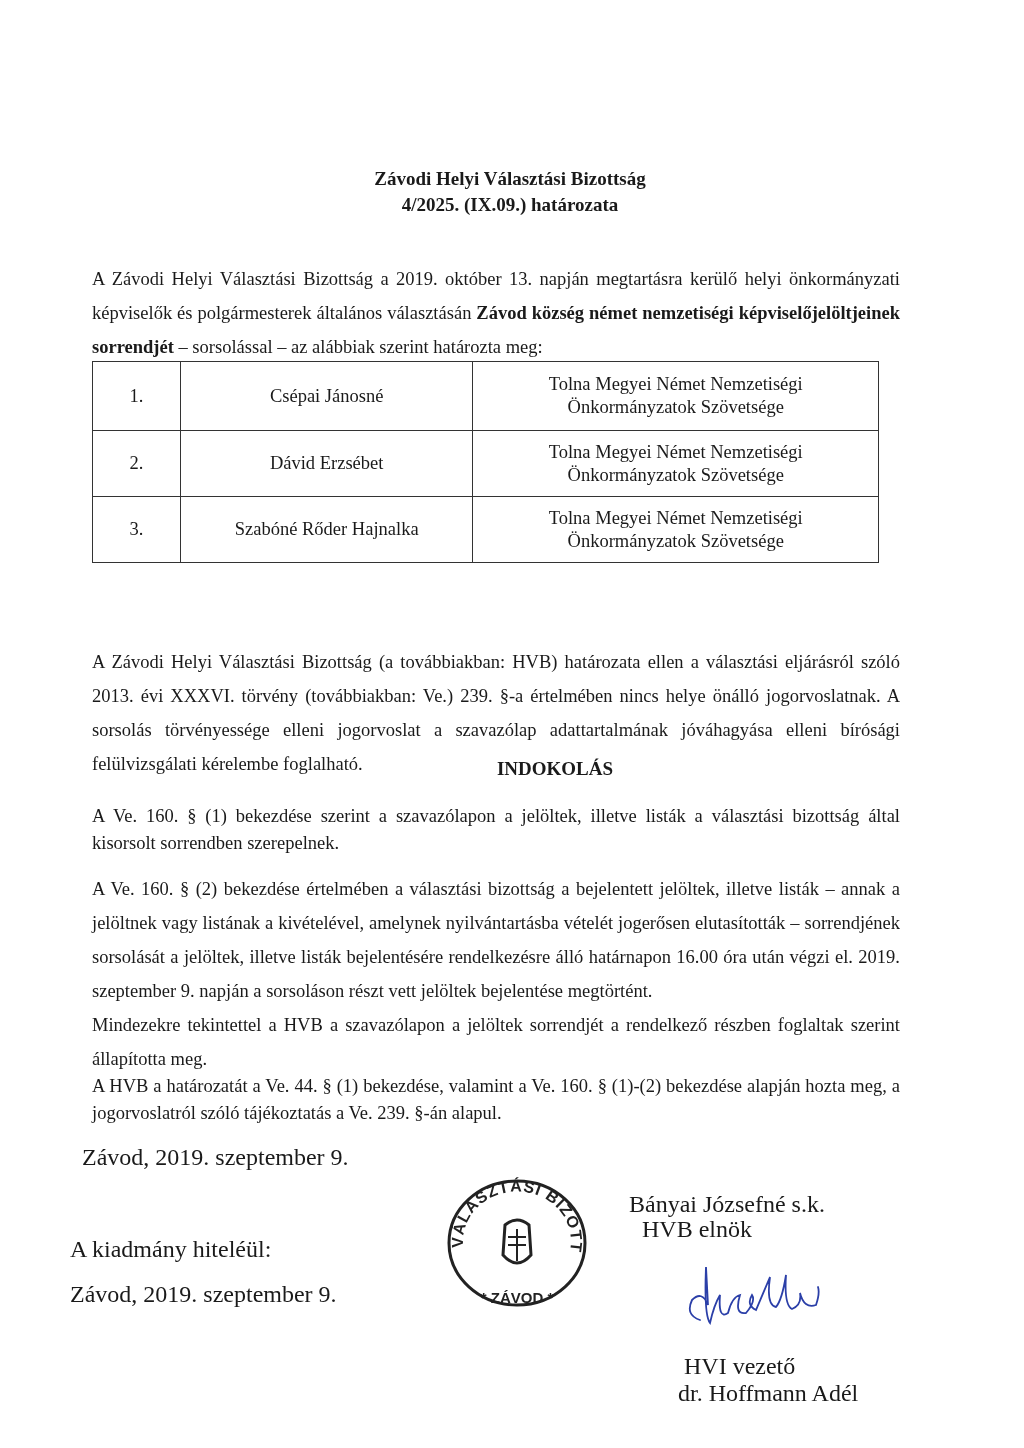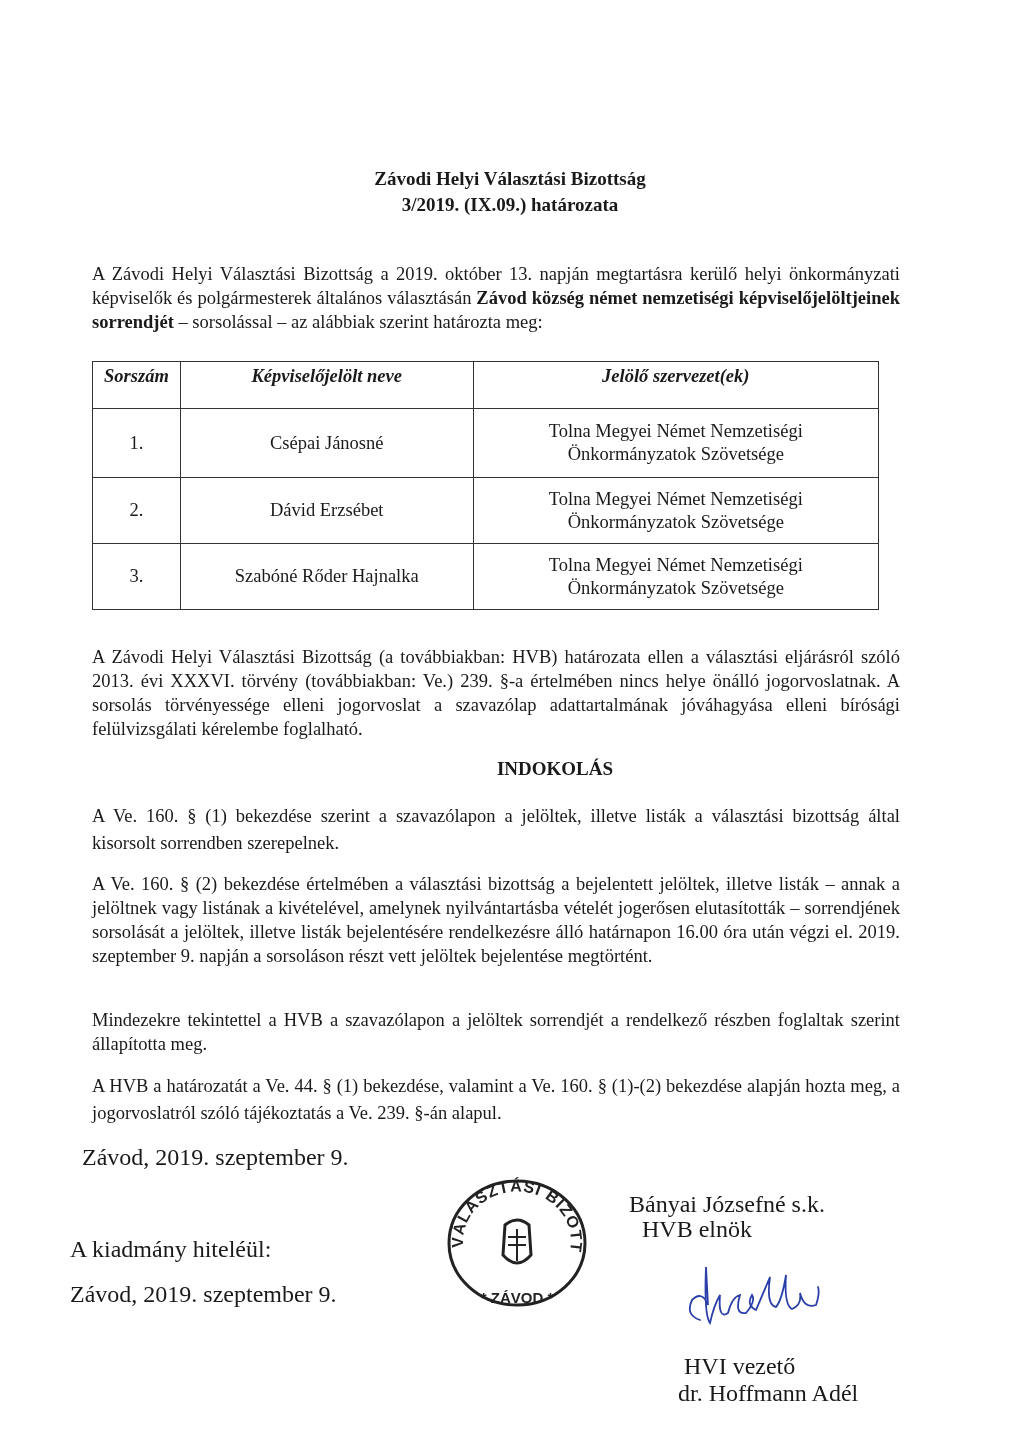--- a/index.html
+++ b/index.html
@@ -1,55 +1,50 @@
 <!DOCTYPE html>
 <html><head>
 <meta charset="utf-8">
 <style>
   html, body { margin: 0; padding: 0; background: #ffffff; }
   body {
     width: 1024px; height: 1448px; position: relative; overflow: hidden;
     font-family: "Liberation Serif", serif; color: #1a1a1a;
   }
   .title { position: absolute; left: 0; width: 1020px; text-align: center; font-weight: bold; font-size: 19px; }
-  .para { position: absolute; left: 92px; width: 808px; font-size: 18.5px; line-height: 24px; text-align: justify; text-align-last: left; }
+  .para { position: absolute; left: 92px; width: 808px; font-size: 18.5px; line-height: 34px; text-align: justify; text-align-last: left; }
   b { font-weight: bold; }
   table.cands {
     position: absolute; left: 92px; top: 361px; width: 787px;
     border-collapse: collapse; font-size: 18.5px;
   }
   table.cands th, table.cands td { border: 1.5px solid #333; text-align: center; padding: 0; }
   table.cands th { font-style: italic; font-weight: bold; height: 42px; vertical-align: top; padding-top: 4px; font-size: 18.5px; }
   table.cands td { height: 65px; line-height: 23px; }
   table.cands tr.row1 td { height: 68px; }
   .heading { position: absolute; left: 0; width: 1024px; text-align: center; font-weight: bold; font-size: 19px; }
   .plain { position: absolute; font-size: 24px; }
   .stamp { position: absolute; left: 445px; top: 1175px; width: 150px; height: 140px; }
   .sig { position: absolute; left: 670px; top: 1265px; width: 180px; height: 70px; }
 </style>
 </head>
 <body>
 
 <div class="title" style="top:168px;">Závodi Helyi Választási Bizottság</div>
-<div class="title" style="top:194px;">3/2019. (IX.09.) határozata</div>
+<div class="title" style="top:194px;">4/2025. (IX.09.) határozata</div>
 
 <div class="para" style="top:262px;"><span>A Závodi Helyi Választási Bizottság a 2019. október 13. napján megtartásra kerülő helyi önkormányzati képviselők és polgármesterek általános választásán </span><b>Závod község német nemzetiségi képviselőjelöltjeinek sorrendjét</b><span> – sorsolással – az alábbiak szerint határozta meg:</span></div>
 
 <table class="cands">
   <colgroup>
       <col style="width:88px">
       <col style="width:293px">
       <col style="width:406px">
     </colgroup>
   <tbody>
-      <tr>
-    <th>Sorszám</th>
-    <th>Képviselőjelölt neve</th>
-    <th>Jelölő szervezet(ek)</th>
-  </tr>
   <tr class="row1">
     <td>1.</td>
     <td>Csépai Jánosné</td>
     <td>
           <div>Tolna Megyei Német Nemzetiségi</div>
           <div>Önkormányzatok Szövetsége</div>
         </td>
   </tr>
   <tr>
     <td>2.</td>

